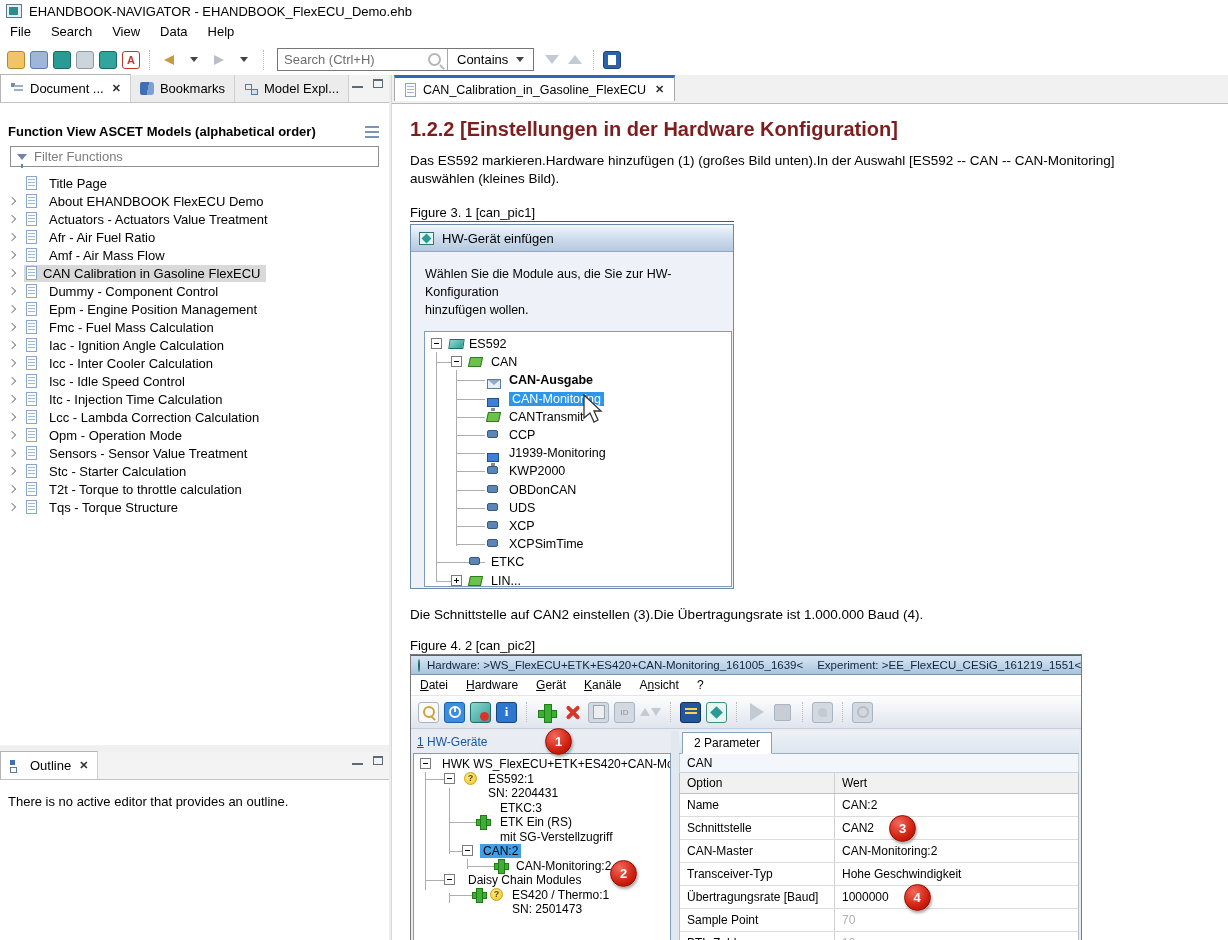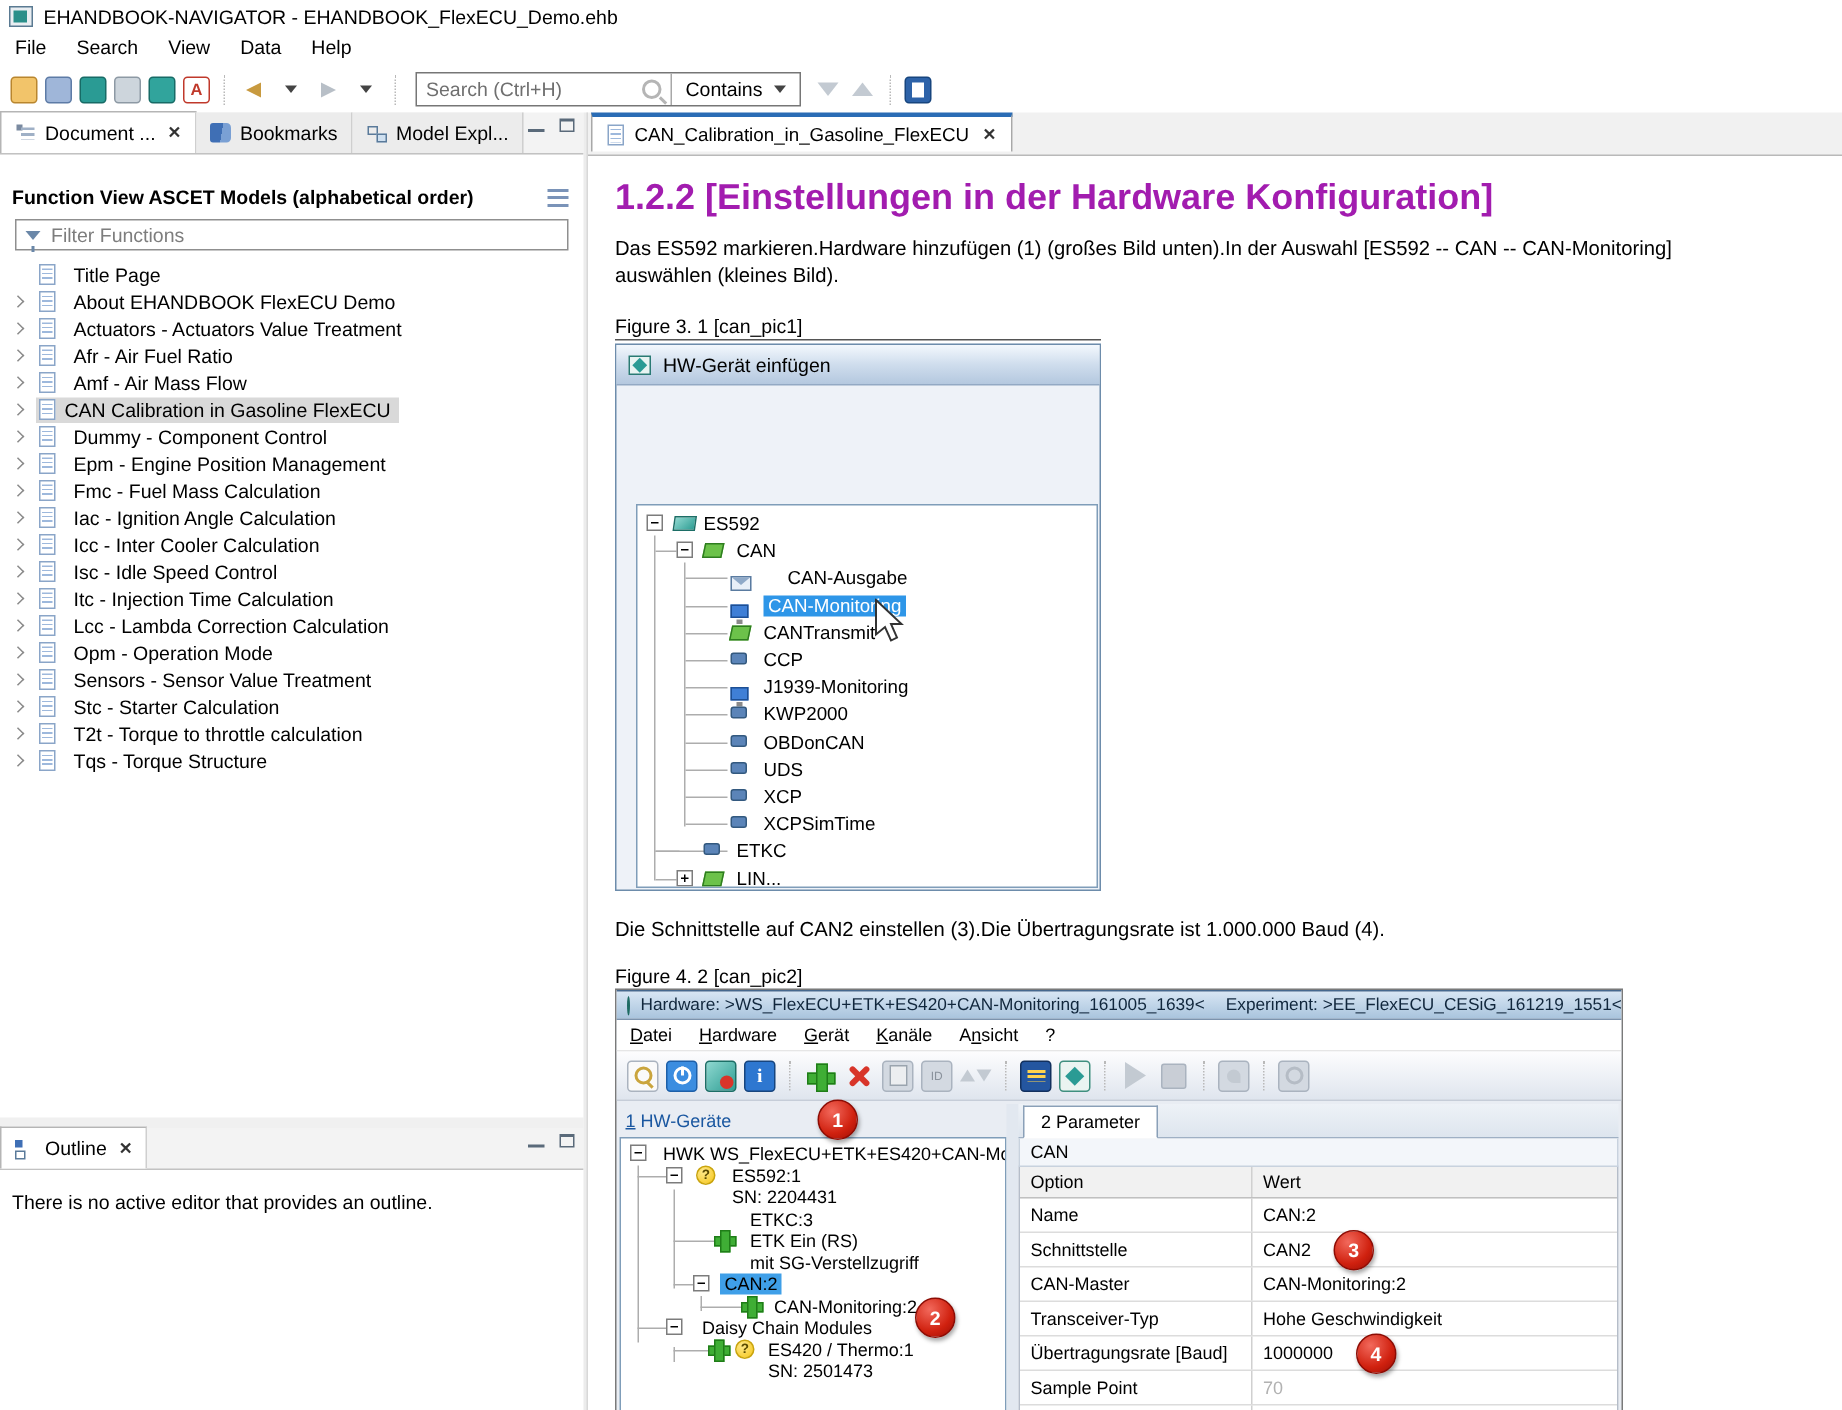--- a/index.html
+++ b/index.html
@@ -93,21 +93,21 @@
   .frow.selected .selwrap { background:#d9d9d9; }
   .frow .lbl { margin-left:6px; white-space:nowrap; }
   .frow.selected .lbl { margin-left:0; }
   #outline-msg { padding:14px 8px; font-size:13px; }
   
   #main { position:absolute; left:392px; top:75px; right:0; bottom:0; }
   .mtabstrip { height:29px; background:#f1f1f1; border-bottom:1px solid #b9b9b9; display:flex; align-items:flex-start; }
   .mtab { display:flex; align-items:center; gap:7px; background:#fff; border:1px solid #a8a8a8; border-bottom:none;
           border-top:3px solid #2a6cb5; height:26px; padding:0 10px; font-size:12.5px; margin-left:2px; white-space:nowrap; }
   .content { padding:5px 0 0 18px; }
-  .heading { color:#a21caf; font-size:24px; font-weight:bold; margin-top:9px; }
+  .heading { color:#7f1d1d; font-size:20px; font-weight:bold; margin-top:9px; }
   .para { margin-top:11px; line-height:18px; font-size:13.5px; white-space:nowrap; }
   .caption { margin-top:17px; font-size:13px; }
   
   #fig3 { width:324px; height:368px; position:relative; margin-top:1px; border-top:1px solid #555; }
   .dialog { position:absolute; left:0; top:2px; right:0; bottom:0; border:1px solid #6d8cab; background:#eef2f8; }
   .dlg-title { height:27px; background:linear-gradient(#f3f8fd,#cfdded 50%,#b4c8df); border-bottom:1px solid #93a9c4;
                display:flex; align-items:center; gap:8px; padding:0 8px; font-size:13px; }
   .dlg-icon { width:15px; height:13px; background:#e8f4f2; border:1px solid #2a7a74; position:relative; }
   .dlg-icon::before { content:""; position:absolute; left:3px; top:2px; width:7px; height:7px;
       background:#2a9b94; transform:rotate(45deg); }
@@ -481,41 +481,45 @@
       <div>auswählen (kleines Bild).</div>
     </div>
     <div class="caption">Figure 3. 1 [can_pic1]</div>
 
     <div id="fig3">
       <div class="dialog">
         <div class="dlg-title">
           <span class="dlg-icon"></span>
           <span>HW-Gerät einfügen</span>
         </div>
+        <div class="dlg-msg">
+          <div>Wählen Sie die Module aus, die Sie zur HW-Konfiguration</div>
+          <div>hinzufügen wollen.</div>
+        </div>
         <div class="dlg-treebox" id="dlg-tree">
           <span class="vl" style="left:11px;top:20px;height:230px"></span>
           <span class="vl" style="left:31px;top:38px;height:176px"></span>
           <svg class="cursor-svg" style="left:157px;top:62px" width="22" height="30" viewBox="0 0 22 30">
             <path d="M2 1 L2 24 L8 19 L12 28 L16 26 L12 17 L19 17 Z" fill="#fff" stroke="#333" stroke-width="1.3"></path>
           </svg>
         <div class="trow" style="top: 3px;">
               <span class="expander" style="left: 6px; top: 3px;"></span>
               <span class="nico device-icon" style="left: 24px; top: 4px;"></span>
               <span class="tlbl" style="left: 44px;">ES592</span>
             </div>
             <div class="trow" style="top: 21.2px;">
               <span class="hl" style="left: 12px; width: 16px; top: 9px;"></span>
               <span class="expander" style="left: 26px; top: 3px;"></span>
               <span class="nico card-icon" style="left: 44px; top: 4px;"></span>
               <span class="tlbl" style="left: 66px;">CAN</span>
             </div>
             <div class="trow" style="top: 39.4px;">
               <span class="hl" style="left: 32px; width: 28px; top: 9px;"></span>
               <span class="nico mail-icon" style="left: 62px; top: 4px;"></span>
-              <span class="tlbl" style="left: 100px;">CAN-Ausgabe</span>
+              <span class="tlbl" style="left: 84px; font-weight: bold;">CAN-Ausgabe</span>
             </div>
             <div class="trow selected" style="top: 57.6px;">
               <span class="hl" style="left: 32px; width: 28px; top: 9px;"></span>
               <span class="nico monitor-icon" style="left: 62px; top: 4px;"></span>
               <span class="tlbl" style="left: 84px;">CAN-Monitoring</span>
             </div>
             <div class="trow" style="top: 75.8px;">
               <span class="hl" style="left: 32px; width: 28px; top: 9px;"></span>
               <span class="nico card-icon" style="left: 62px; top: 4px;"></span>
               <span class="tlbl" style="left: 84px;">CANTransmit</span>

